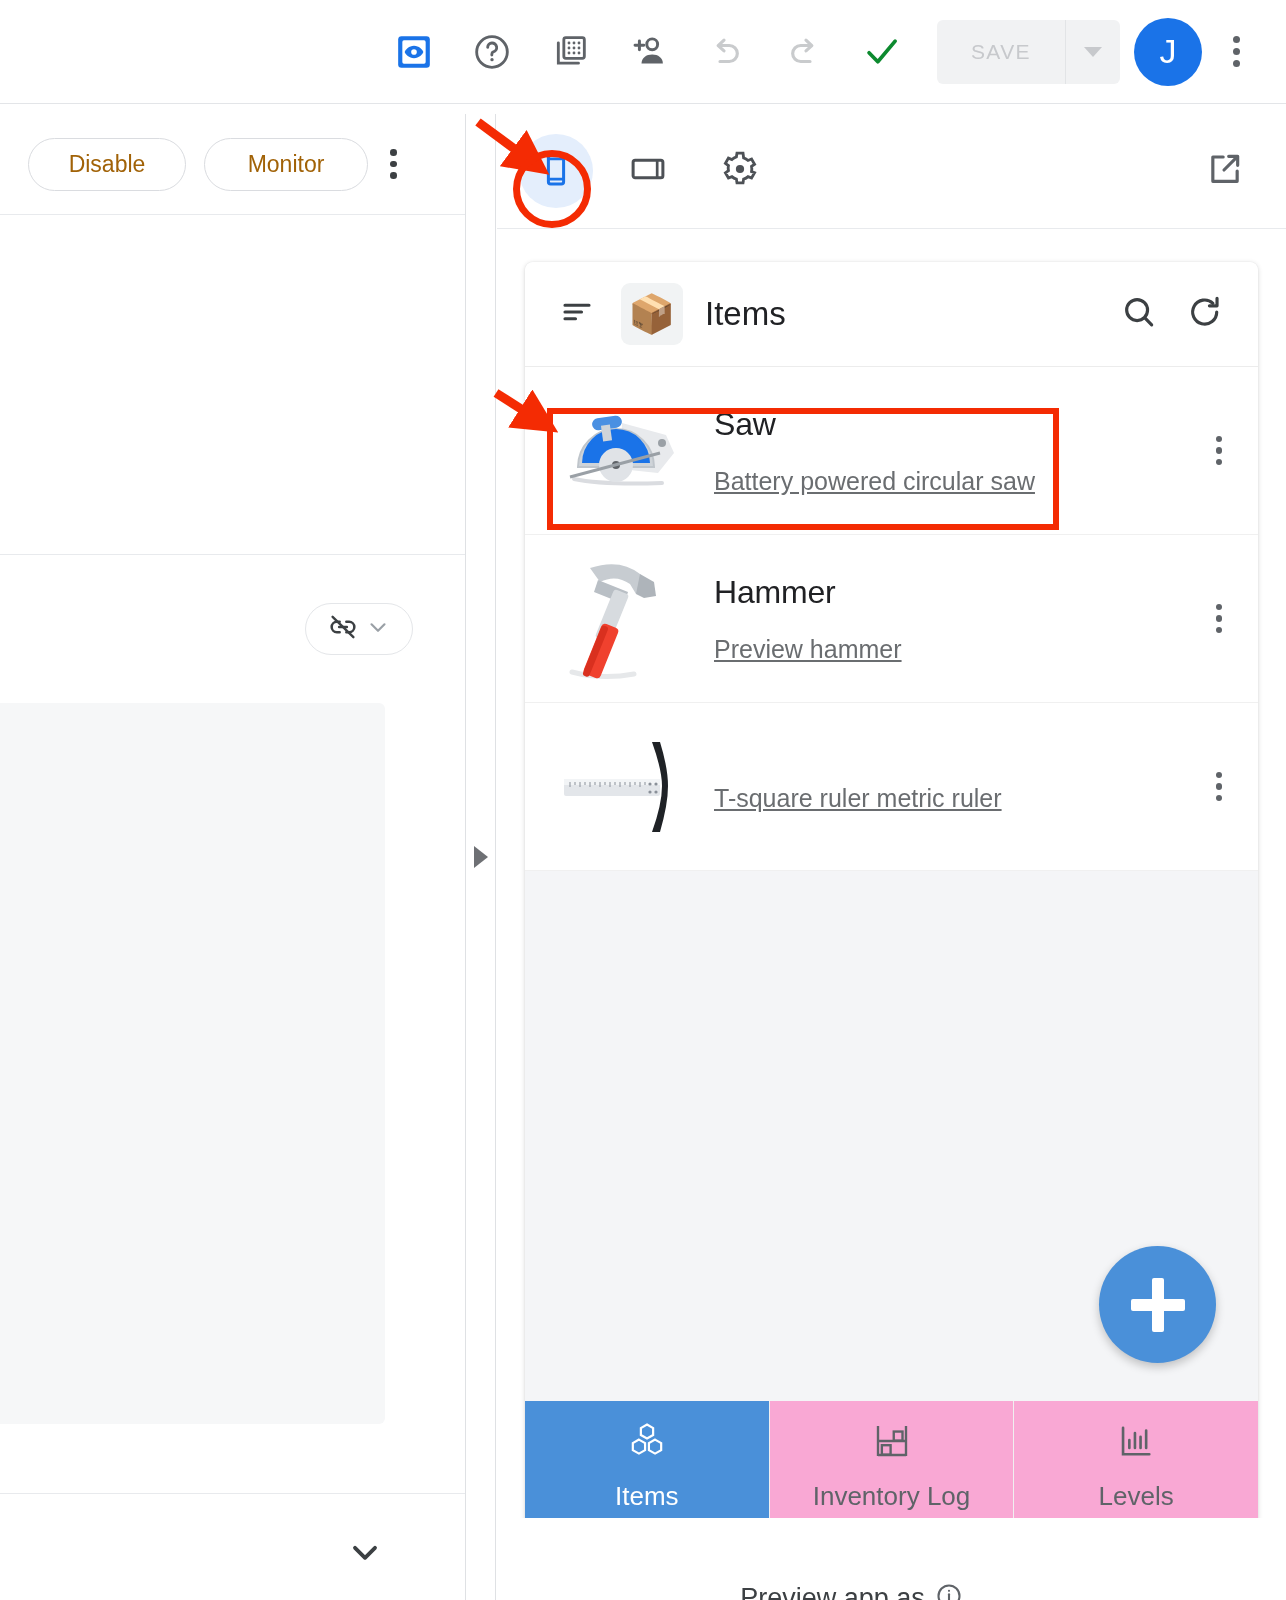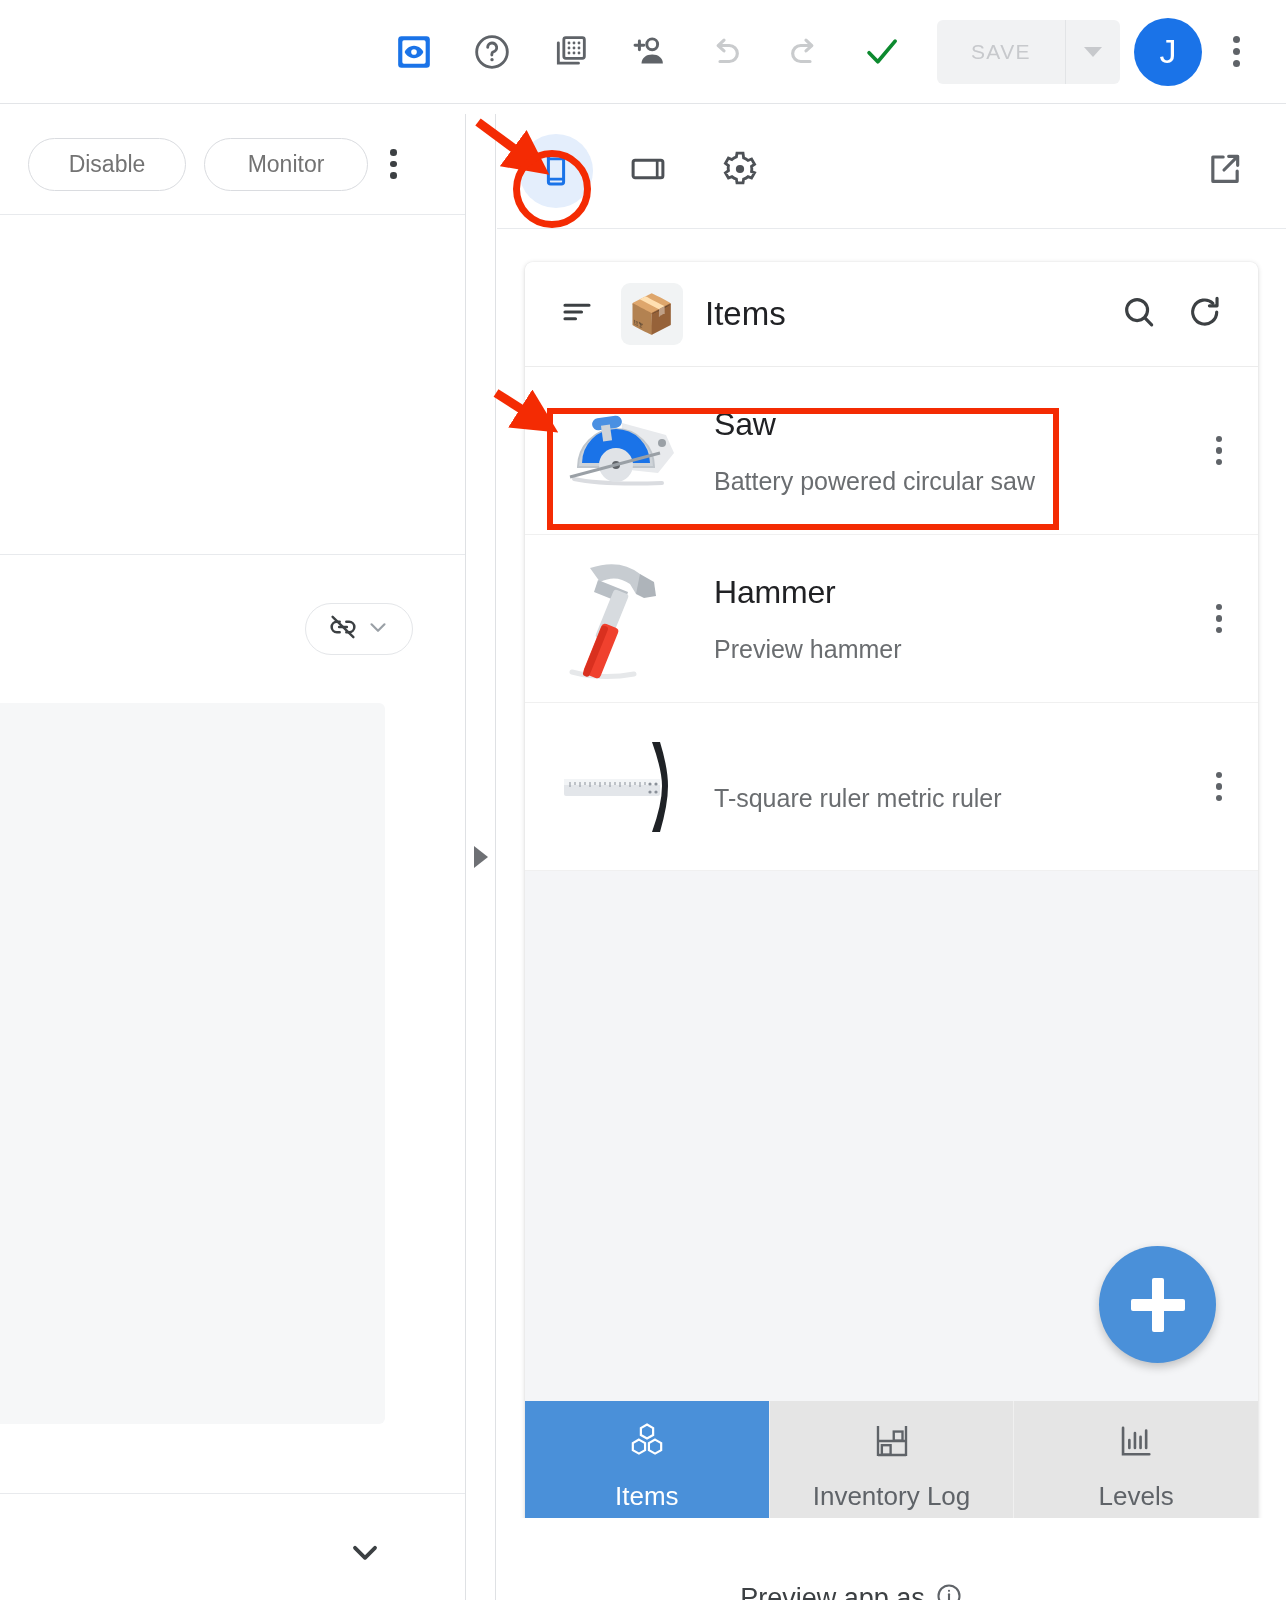--- a/index.html
+++ b/index.html
@@ -59,21 +59,21 @@
   .leftpanel {
     position: absolute; left: 0; top: 114px; width: 466px; height: 1486px;
     background: #fff; border-right: 1px solid #dfe1e4;
   }
   .lp-actionrow {
     height: 101px; display: flex; align-items: center; padding-left: 28px;
     border-bottom: 1px solid #e8eaed;
   }
   .pill {
     height: 53px; border: 1px solid #dadce0; border-radius: 27px;
-    color: #737373; font-size: 23px; display: flex; align-items: center; justify-content: center;
+    color: #a16207; font-size: 23px; display: flex; align-items: center; justify-content: center;
     cursor: pointer; background: #fff;
   }
   .pill.disable { width: 158px; }
   .pill.monitor { width: 164px; margin-left: 18px; }
   .lp-kebab { margin-left: 22px; display: flex; flex-direction: column; align-items: center; cursor: pointer;}
   .lp-kebab .kebab-dot { width: 6.5px; height: 6.5px; background: #3c4043; margin: 2.5px 0; }
 
   .lp-blank1 { height: 340px; border-bottom: 1px solid #e8eaed; }
   .lp-linkrow { height: 148px; display: flex; align-items: center; justify-content: flex-end; padding-right: 52px; }
   .linkpill {
@@ -147,39 +147,39 @@
 
   
   .item-list { background: #fff; flex-shrink: 0; }
   .item-row {
     height: 168px; display: flex; align-items: center; padding: 0 24px 0 30px;
     border-bottom: 1px solid #f0f0f0; cursor: pointer; background: #fff;
   }
   .item-thumb { width: 145px; height: 120px; display: flex; align-items: center; justify-content: center; flex-shrink: 0;}
   .item-text { flex: 1; margin-left: 14px; }
   .item-title { font-size: 32px; color: #202124; letter-spacing: -0.2px;}
-  .item-sub { font-size: 25px; color: #6a6d70; margin-top: 24px; }
+  .item-sub { font-size: 25px; color: #6a6d70; margin-top: 24px; text-decoration: underline; }
   .row-kebab { display:flex; flex-direction:column; align-items:center; cursor:pointer; padding: 10px 12px; }
   .row-kebab .kebab-dot { width: 6.5px; height: 6.5px; background: #5f6368; margin: 2.5px 0; }
 
   .list-spacer { flex: 1; background: #f4f5f7; position: relative; }
 
   .fab {
     position: absolute; right: 42px; bottom: 38px;
     width: 117px; height: 117px; border-radius: 50%; background: #4a90d9;
     display: flex; align-items: center; justify-content: center;
     box-shadow: 0 4px 10px rgba(0,0,0,0.22); cursor: pointer;
   }
   .fab .plus-h { position: absolute; width: 54px; height: 12px; background: #fff; border-radius: 2px;}
   .fab .plus-v { position: absolute; width: 12px; height: 54px; background: #fff; border-radius: 2px;}
 
   .bottomnav { height: 129px; display: flex; flex-shrink: 0; background:#fff; }
   .bn-tab {
     flex: 1; display: flex; flex-direction: column; align-items: center; justify-content: center;
-    gap: 12px; cursor: pointer; background: #e5e5e5; color: #5f6368; font-size: 26px;
+    gap: 12px; cursor: pointer; background: #f9a8d4; color: #5f6368; font-size: 26px;
     border-right: 1px solid #f0f0f0;
   }
   .bn-tab:last-child { border-right: none; }
   .bn-tab.active { background: #4a90d9; color: #fff; }
 
   .preview-footer {
     position: absolute; left: 0; bottom: 0; width: 100%; height: 82px;
     background: #fff; display: flex; align-items: flex-end; justify-content: center;
     padding-left: 0px;
     text-align: right;

